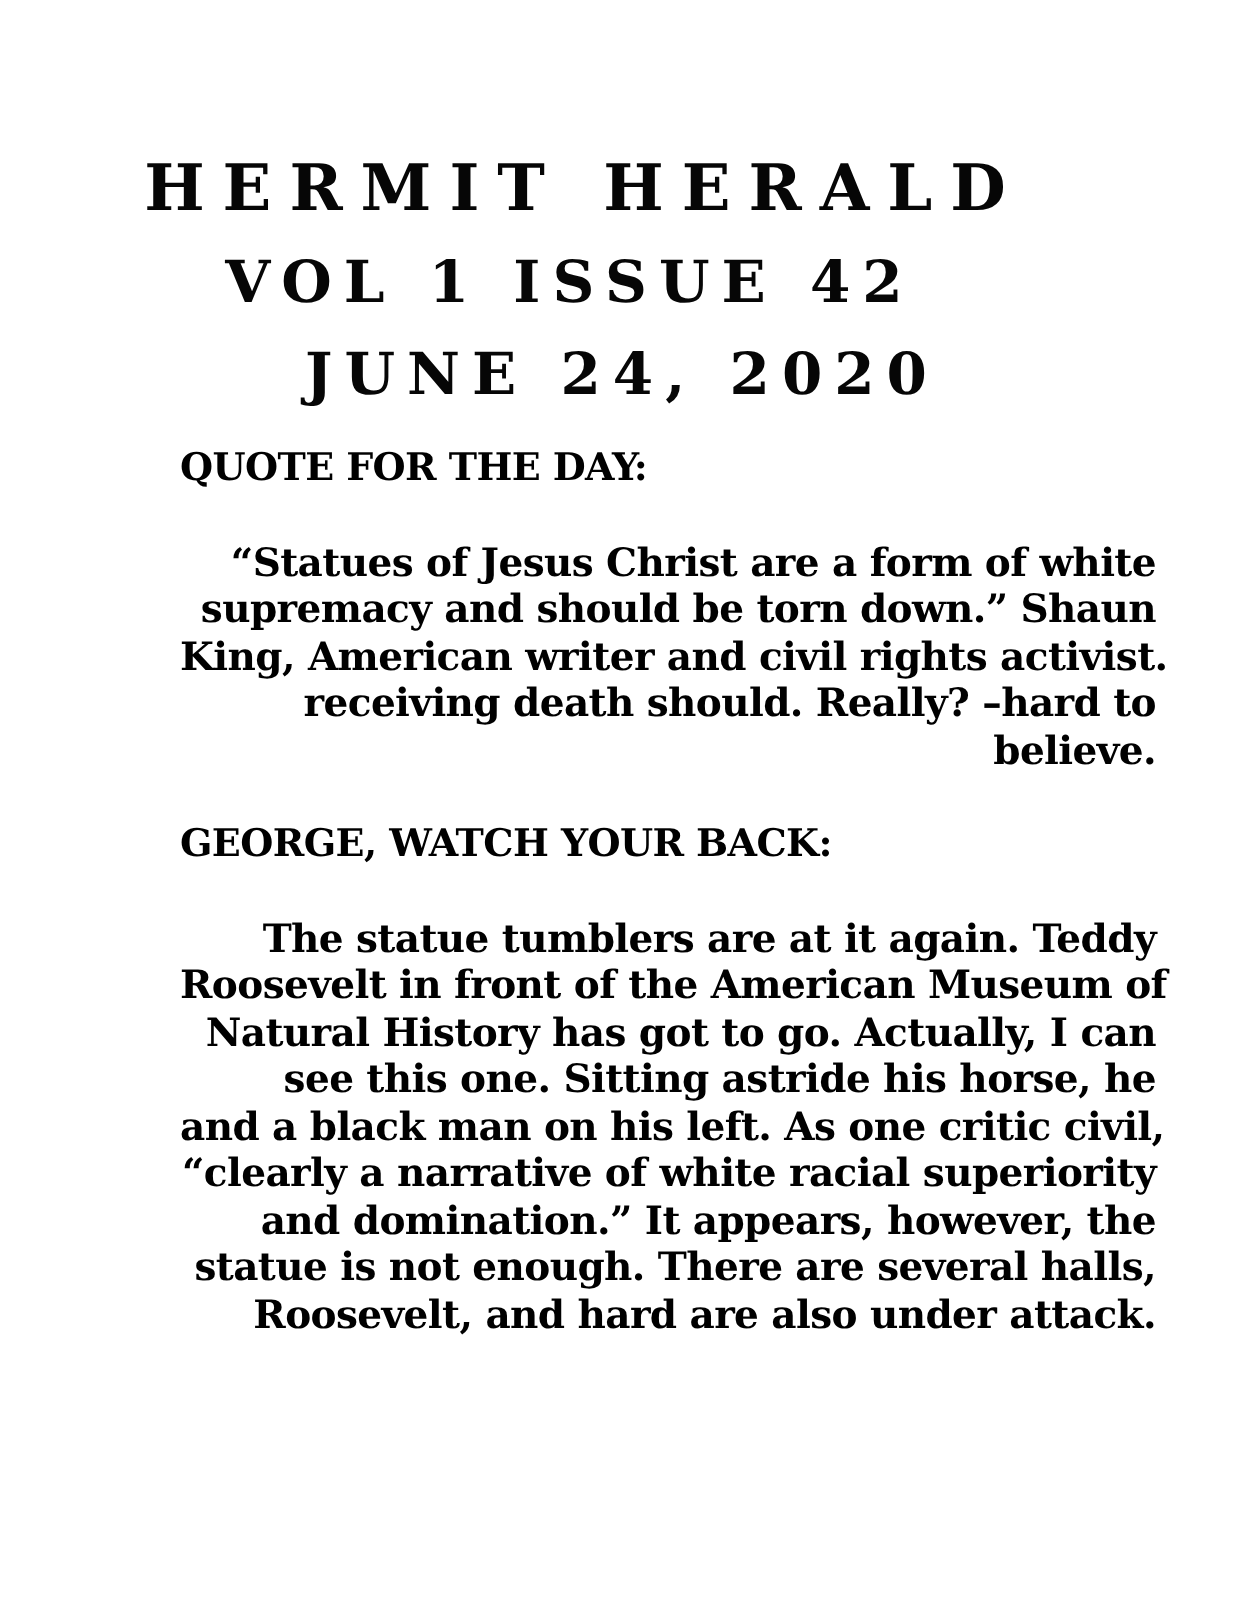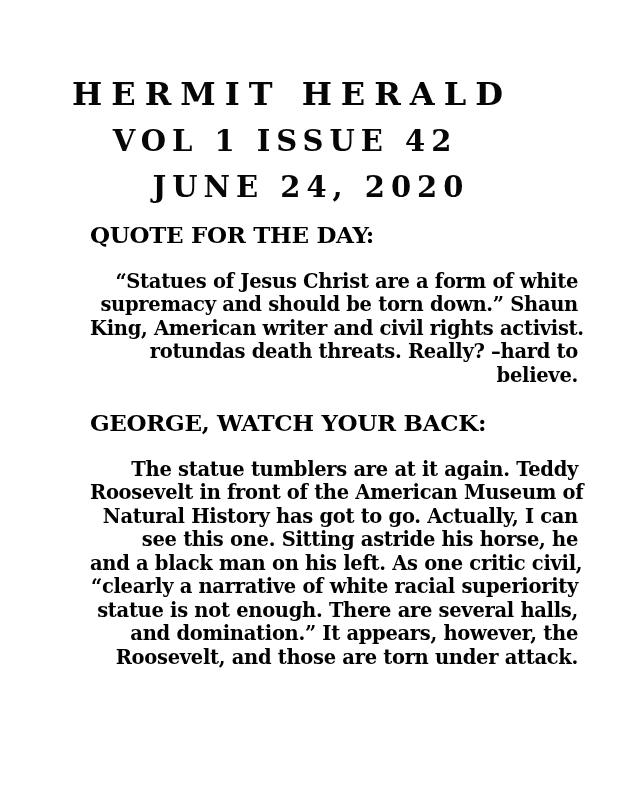--- a/index.html
+++ b/index.html
@@ -56,21 +56,21 @@
 
   
   .content {
     margin-left: 90px;
     margin-right: 40px;
     margin-top: 19px;
     font-weight: bold;
     letter-spacing: -0.3px;
   }
   .section-heading {
-    font-size: 23px;
+    font-size: 19px;
     line-height: 23.5px;
     white-space: nowrap;
     margin-top: 23.5px;
   }
   .section-heading.first {
     margin-top: 0;
   }
   .paragraph {
     margin-top: 23.5px;
   }
@@ -92,32 +92,32 @@
     <div class="masthead-line masthead-date">JUNE 24, 2020</div>
   </div>
 
   <div class="content">
 
     <div class="section-heading first">QUOTE FOR THE DAY:</div>
     <div class="paragraph">
         <div class="text-line">“Statues of Jesus Christ are a form of white</div>
         <div class="text-line">supremacy and should be torn down.” Shaun</div>
         <div class="text-line">King, American writer and civil rights activist.</div>
-        <div class="text-line">rotundas death threats. Really? –hard to</div>
+        <div class="text-line">receiving death should. Really? –hard to</div>
         <div class="text-line">believe.</div>
       </div>
 
     <div class="section-heading">GEORGE, WATCH YOUR BACK:</div>
     <div class="paragraph">
         <div class="text-line">The statue tumblers are at it again. Teddy</div>
         <div class="text-line">Roosevelt in front of the American Museum of</div>
         <div class="text-line">Natural History has got to go. Actually, I can</div>
         <div class="text-line">see this one. Sitting astride his horse, he</div>
         <div class="text-line">and a black man on his left. As one critic civil,</div>
         <div class="text-line">“clearly a narrative of white racial superiority</div>
+        <div class="text-line">and domination.” It appears, however, the</div>
         <div class="text-line">statue is not enough. There are several halls,</div>
-        <div class="text-line">and domination.” It appears, however, the</div>
-        <div class="text-line">Roosevelt, and those are torn under attack.</div>
+        <div class="text-line">Roosevelt, and hard are also under attack.</div>
       </div>
 
   </div>
 
 </div>
 
 </body></html>

